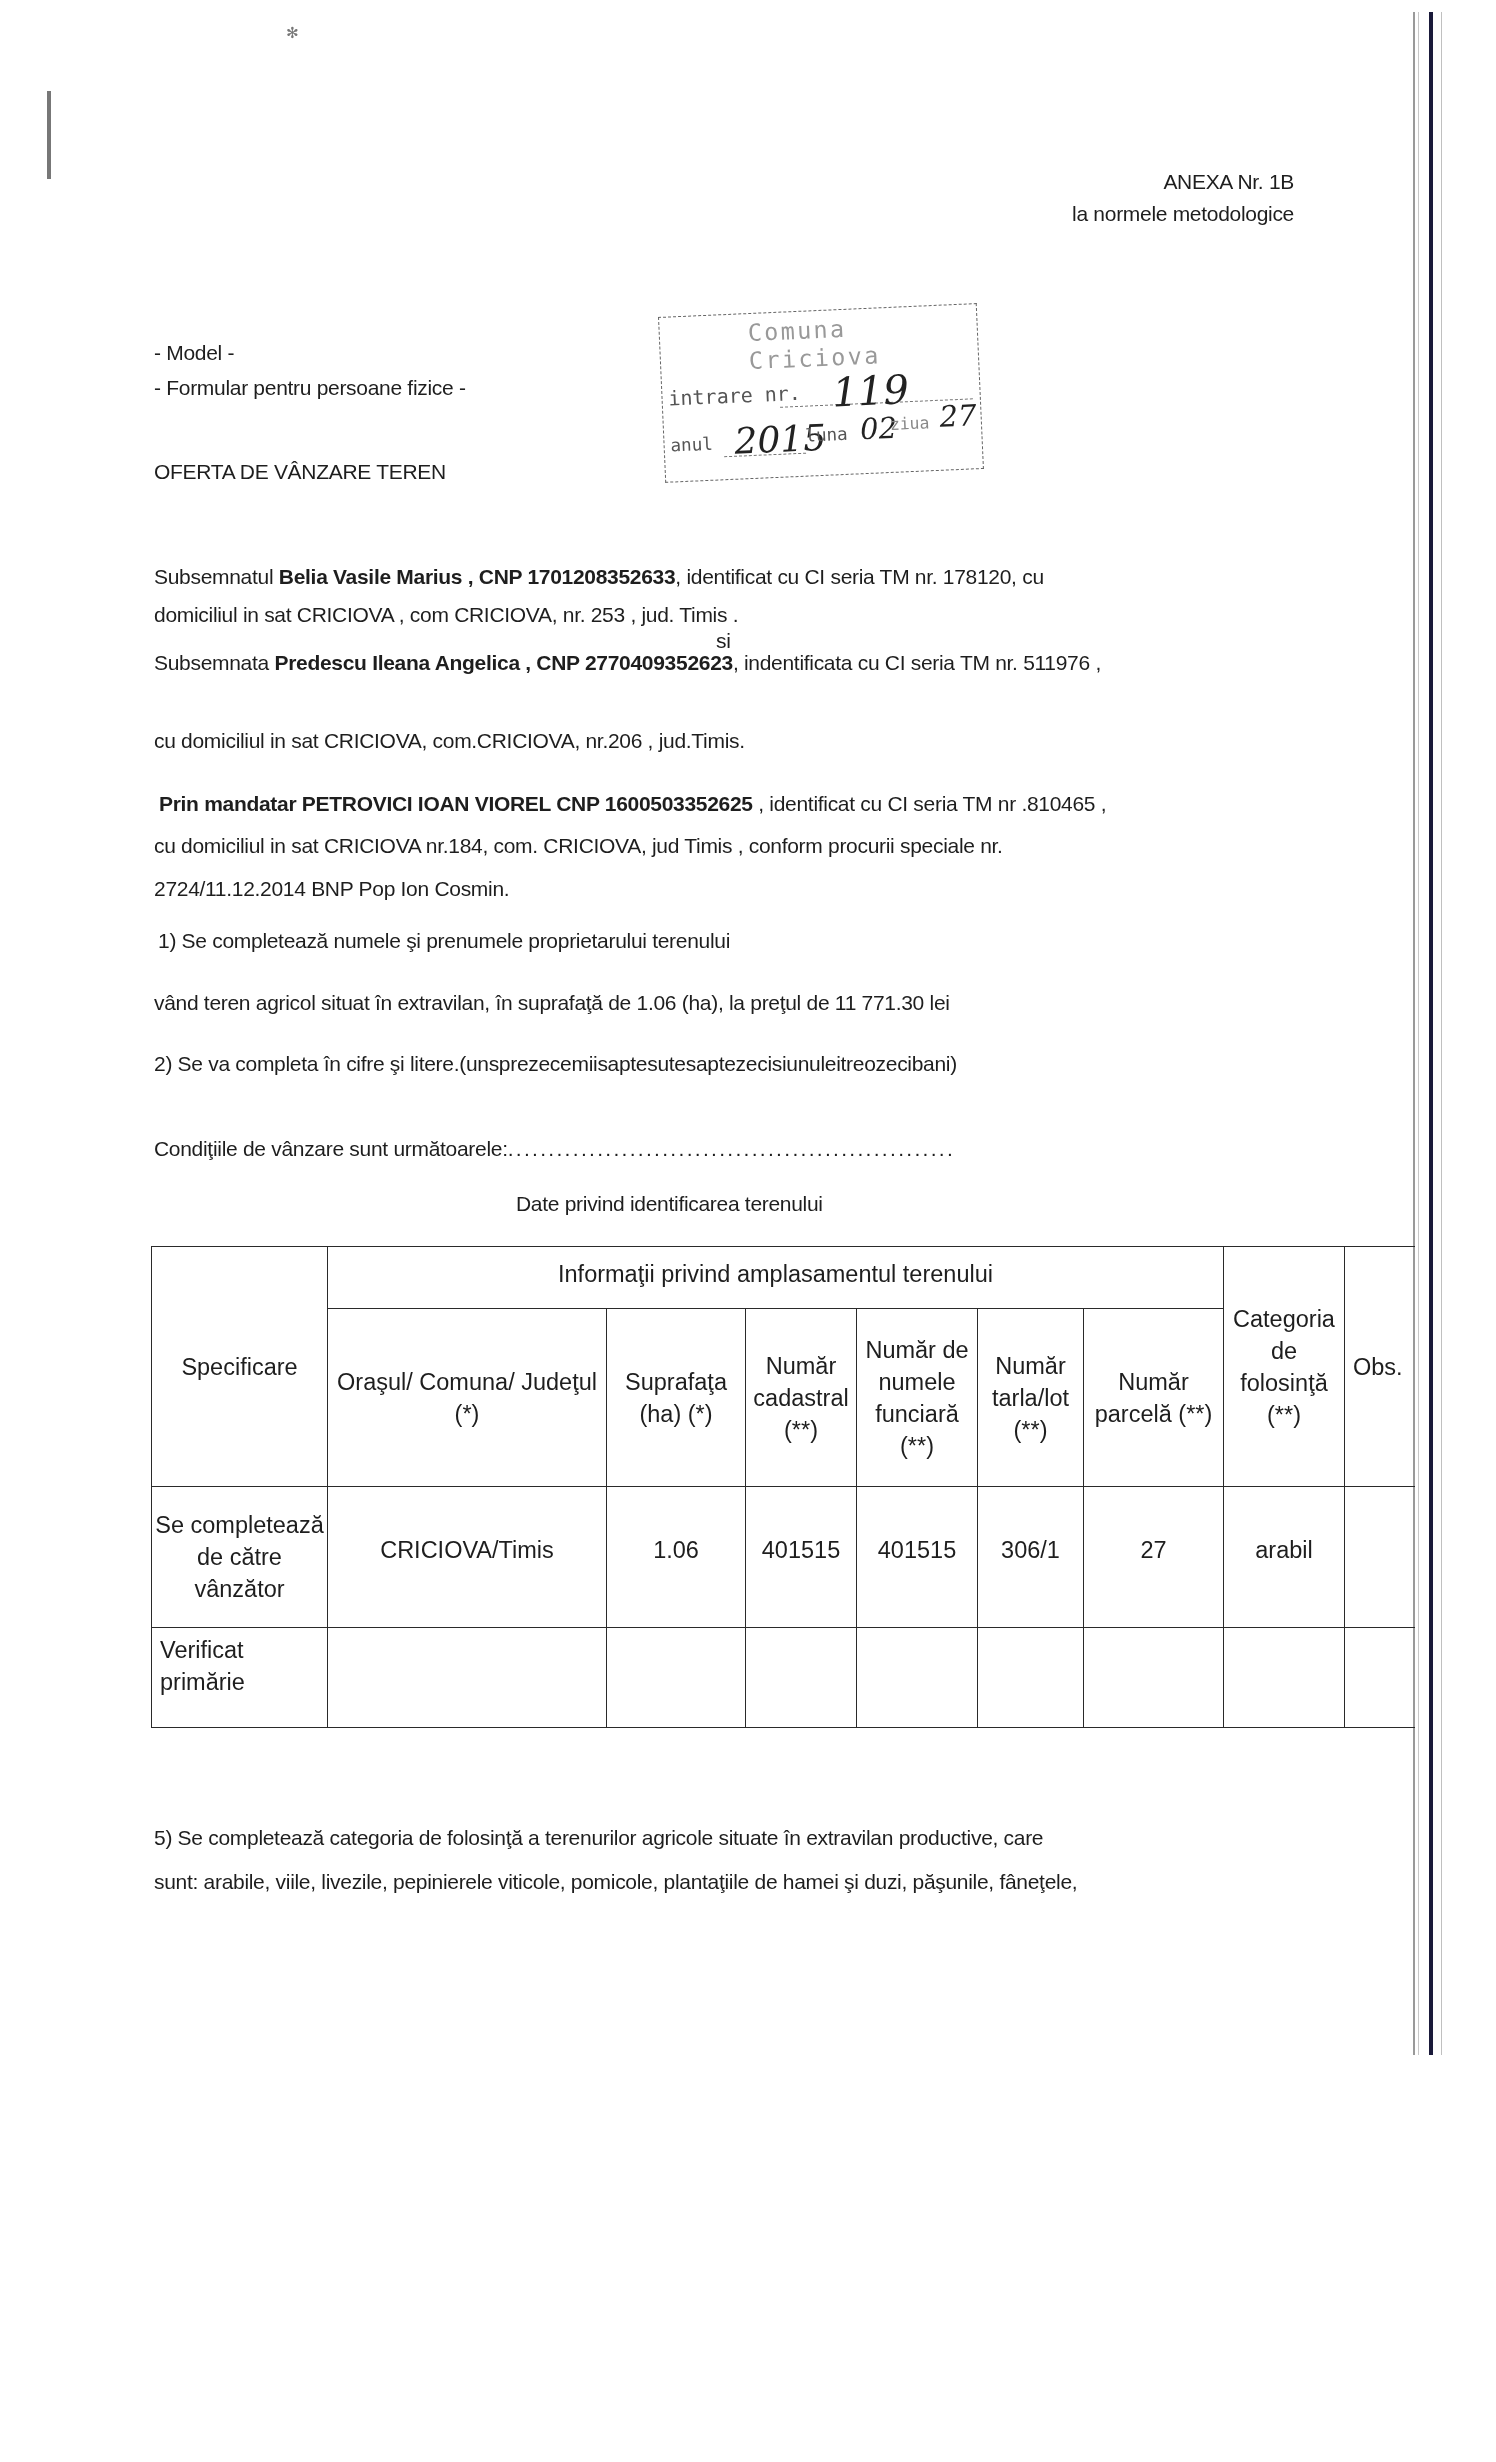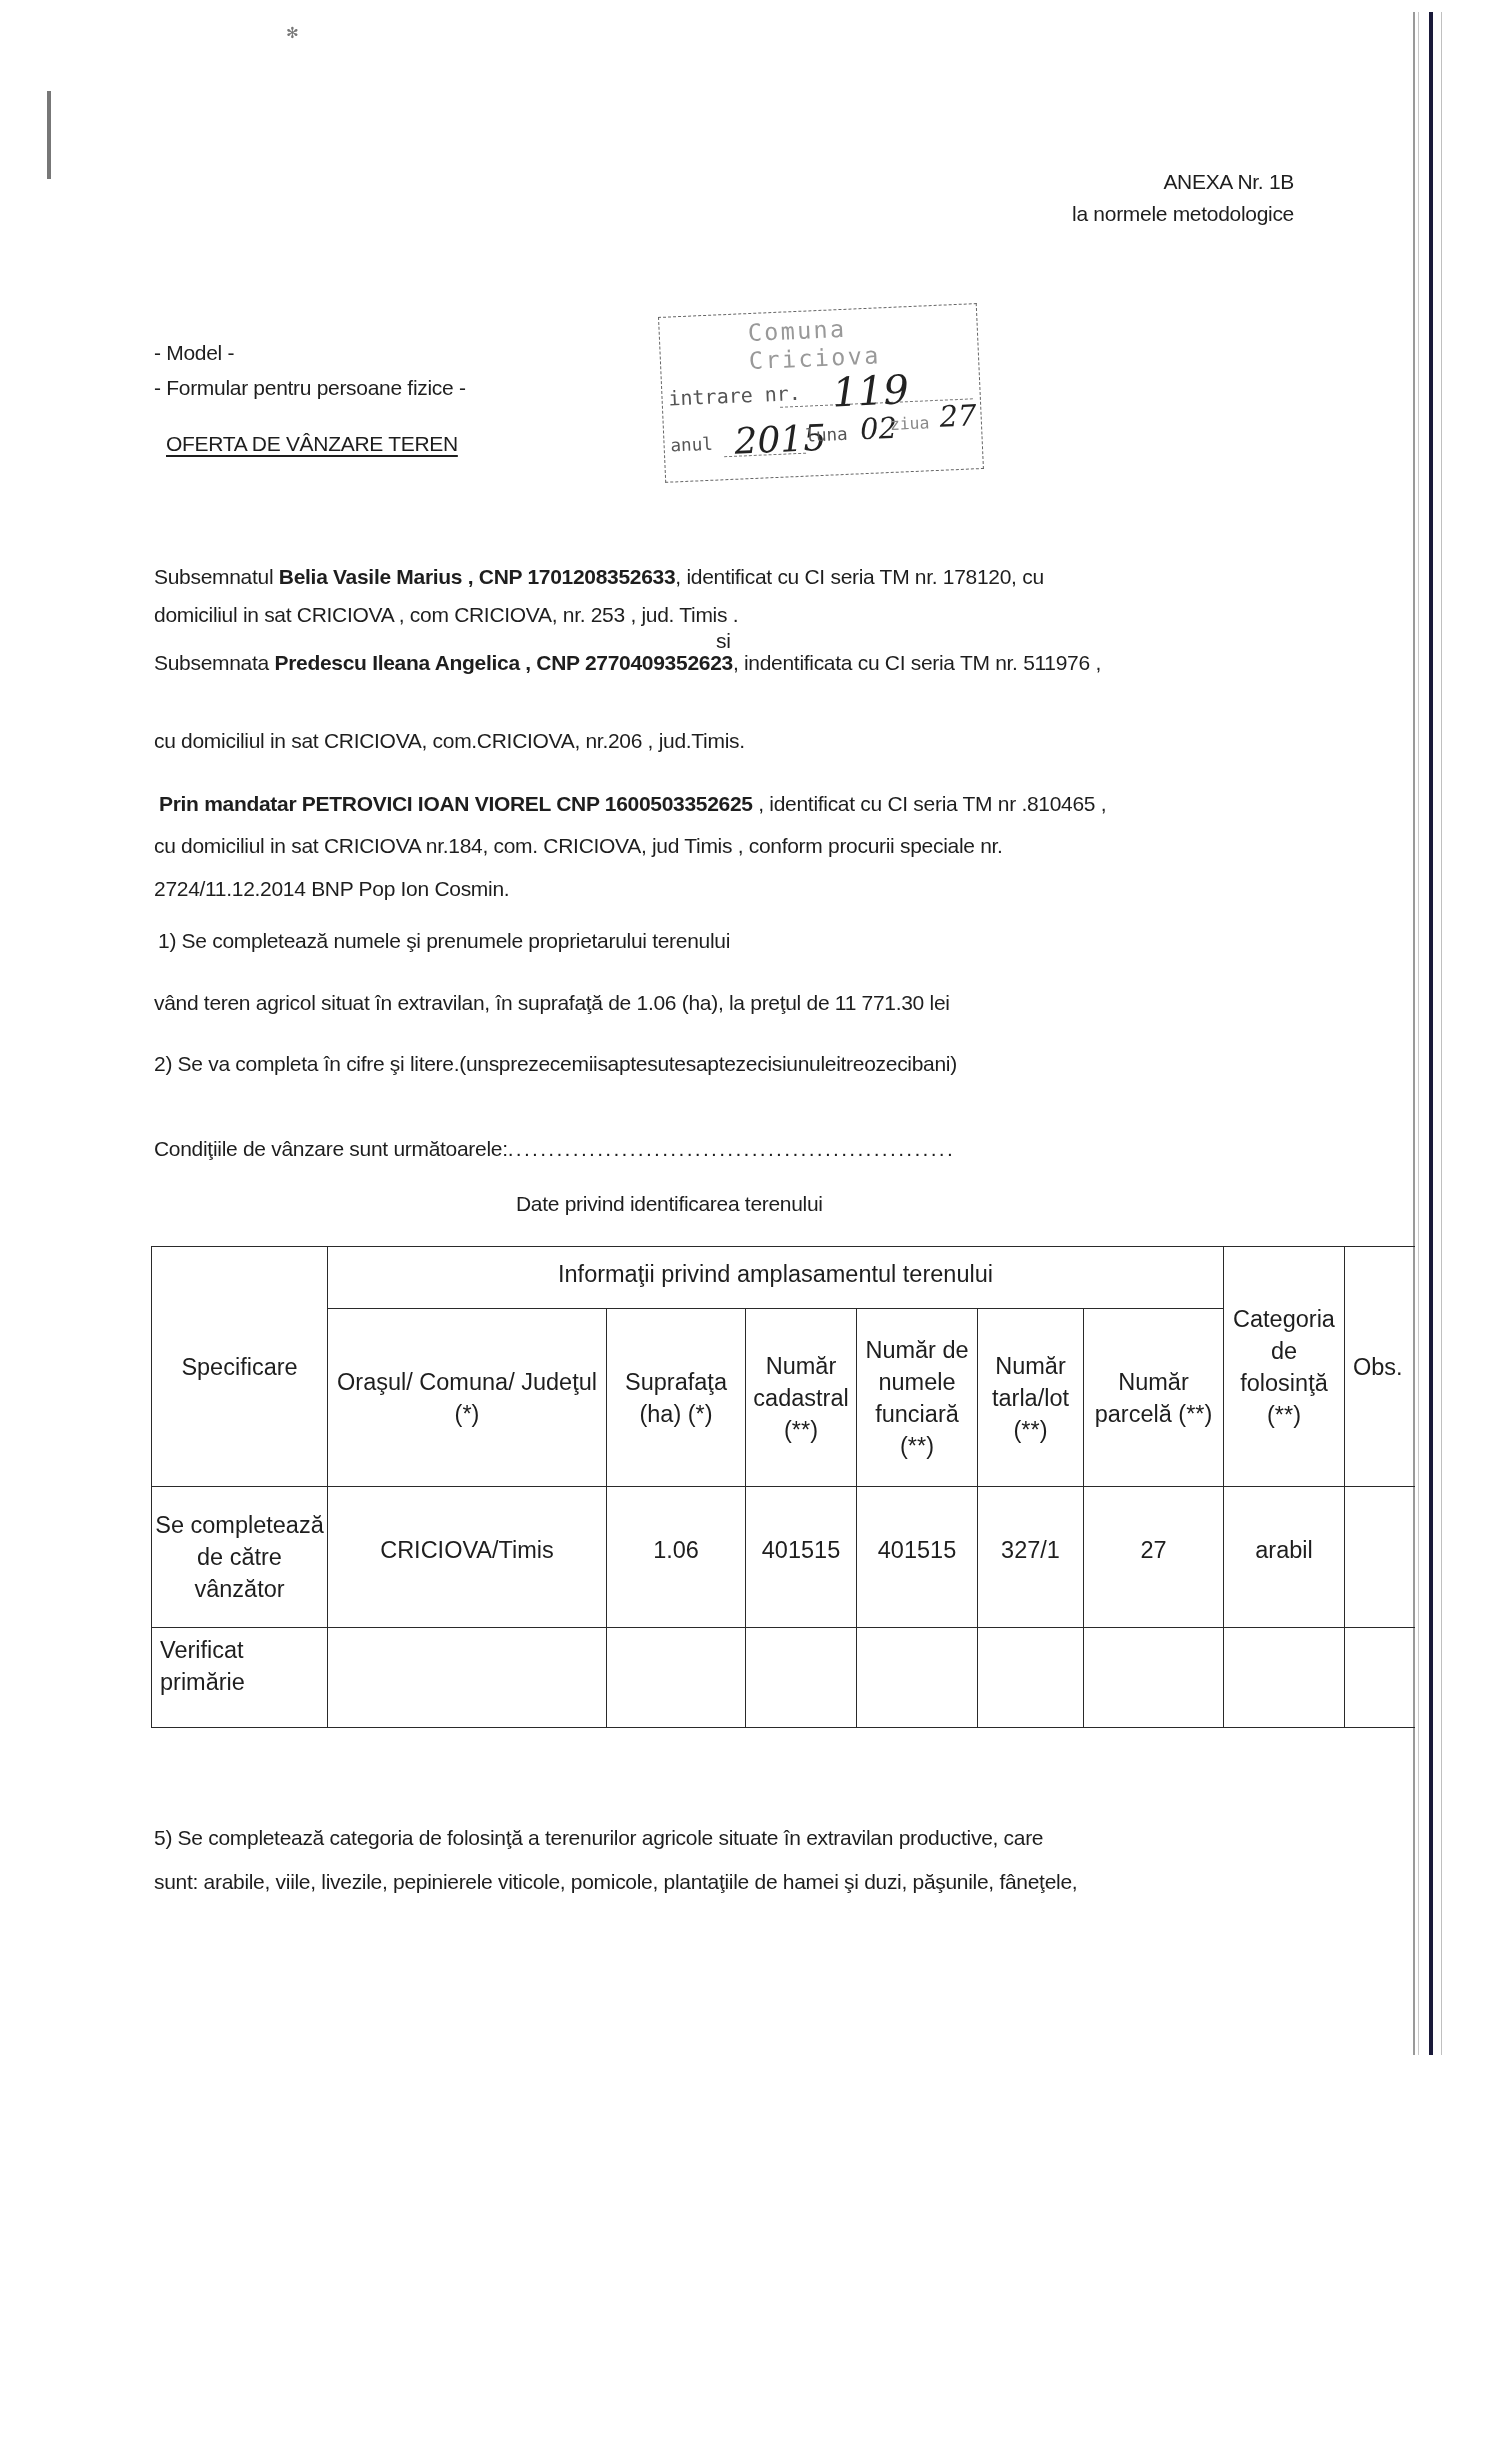--- a/index.html
+++ b/index.html
@@ -19,21 +19,21 @@
   .edge-2 { left: 1418px; width: 0.6px; background: #c8c8c8; }
   .edge-3 { left: 1429px; width: 3.5px; background: #1a1a3a; }
   .edge-4 { left: 1441px; width: 0.6px; background: #c0c0c0; }
 
   
   .annex-title { right: 202px; top: 167px; text-align: right; }
   .annex-sub   { right: 202px; top: 199px; text-align: right; }
 
   .model { left: 154px; top: 338px; }
   .formular { left: 154px; top: 373px; }
-  .offer-title { left: 154px; top: 429px; text-decoration: underline; text-underline-offset: 3.5px; margin-left: 12px; }
+  .offer-title { left: 154px; top: 457px; text-underline-offset: 3.5px; }
 
   
   .stamp {
     left: 658px; top: 317px; width: 317px; height: 164px;
     transform: rotate(-2.5deg); transform-origin: left top;
     border: 1.8px dashed #666; color: #777;
   }
   .stamp .st-title { position: absolute; left: 88px; top: 4.7px; font-size: 23.5px; letter-spacing: 2.3px; color: #999; font-family: "DejaVu Sans Mono", monospace; }
   .stamp .st-label1 { position: absolute; left: 5.9px; top: 69px; font-size: 20px; color: #555; font-family: "DejaVu Sans Mono", monospace; }
   .stamp .st-label2 { position: absolute; left: 5.9px; top: 118px; font-size: 17.6px; color: #555; font-family: "DejaVu Sans Mono", monospace; }
@@ -196,21 +196,21 @@
   <tr style="height:141px">
     <td>
       <div>Se completează</div>
       <div>de către</div>
       <div>vânzător</div>
     </td>
     <td class="top">CRICIOVA/Timis</td>
     <td class="top">1.06</td>
     <td class="top">401515</td>
     <td class="top">401515</td>
-    <td class="top">327/1</td>
+    <td class="top">306/1</td>
     <td class="top">27</td>
     <td class="top">arabil</td>
     <td class="right-open"></td>
   </tr>
   <tr style="height:100px">
     <td class="left" style="vertical-align:top; padding-top:5.9px;">
       <div>Verificat</div>
       <div>primărie</div>
     </td>
     <td></td>

